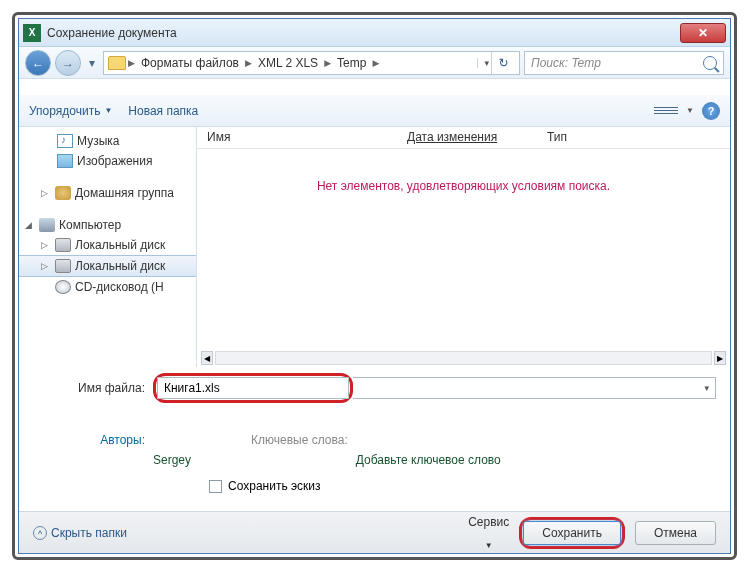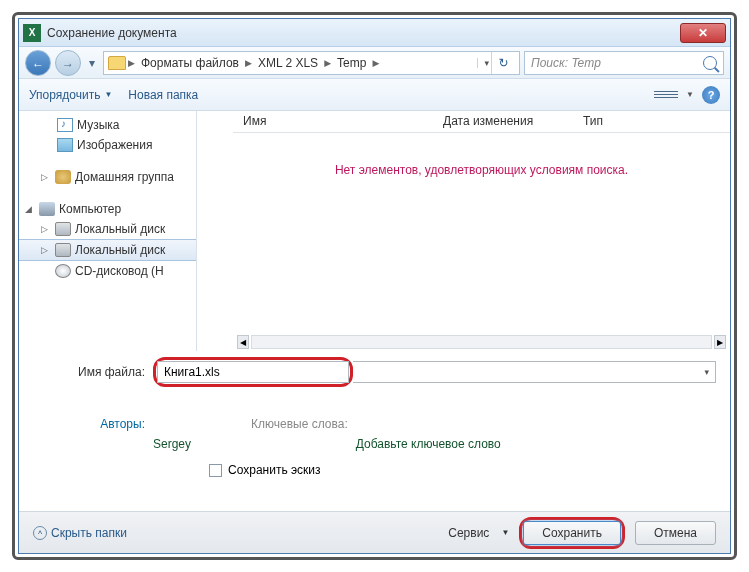--- a/index.html
+++ b/index.html
@@ -15,21 +15,21 @@
 .nav-btn.back { background: linear-gradient(#6aa0d8,#3b78b8); color:#fff; }
 .nav-drop { width:14px; height:24px; display:flex; align-items:center; justify-content:center; color:#4a6a88; }
 .breadcrumb { flex:1; height: 24px; background:#fff; border:1px solid #b0c4d8; display:flex; align-items:center; padding:0 4px; gap:2px; }
 .crumb { padding: 0 4px; color:#333; }
 .crumb-sep { color:#666; font-size:9px; }
 .folder-icon { width:18px; height:14px; background:#f7d774; border:1px solid #d4a840; border-radius:2px 2px 0 0; }
 .refresh-btn { width:24px; height:22px; border-left:1px solid #c8d4e0; display:flex; align-items:center; justify-content:center; color:#2a5a8a;}
 .search { width: 200px; height:24px; background:#fff; border:1px solid #b0c4d8; display:flex; align-items:center; padding:0 6px; color:#888; font-style:italic;}
 .search .mag { margin-left:auto; width:14px; height:14px; border:1.5px solid #4a7ab0; border-radius:50%; position:relative; font-style:normal;}
 .search .mag:after { content:''; position:absolute; width:6px; height:1.5px; background:#4a7ab0; transform:rotate(45deg); right:-4px; bottom:-2px;}
-.toolbar { height: 32px; background: linear-gradient(#f7fbff,#e8f0f8); display:flex; align-items:center; padding:0 10px; gap:16px; border-bottom:1px solid #d0dce8;}
+.toolbar { height: 32px; background: linear-gradient(#f7fbff,#e8f0f8); display:flex; align-items:center; padding:0 10px; gap:16px; border-bottom:1px solid #d0dce8;margin-top:16px;}
 .tool-btn { color:#2a5a8a; display:flex; align-items:center; gap:4px;}
 .tool-btn .arrow { font-size:8px; }
 .tool-right { margin-left:auto; display:flex; gap:8px; align-items:center;}
 .view-icon { width:24px; height:18px; display:flex; flex-direction:column; gap:2px; justify-content:center;}
 .view-icon span { height:1px; background:#4a6a88; }
 .help-icon { width:18px; height:18px; border-radius:50%; background: radial-gradient(#6aa8e8,#3b78b8); color:#fff; display:flex; align-items:center; justify-content:center; font-weight:bold; font-size:11px;}
 .body-area { display:flex; height: 240px; }
 .tree { width: 178px; border-right:1px solid #d8e0e8; padding: 4px 0; overflow:hidden; }
 .tree-item { display:flex; align-items:center; gap:4px; padding: 3px 6px; color:#333; white-space:nowrap;}
 .tree-item.indent1 { padding-left: 22px; }
@@ -37,45 +37,45 @@
 .tree-item.selected { background: linear-gradient(#f0f5fb,#dce8f5); border:1px solid #a8c4e0; border-left:none; border-right:none;}
 .tree-caret { width:10px; font-size:9px; color:#666; }
 .tree-icon { width:16px; height:14px; display:inline-block; }
 .ico-pic { background: linear-gradient(#a8d8f0,#7ab8e0); border:1px solid #5a98c0;}
 .ico-music { background:#fff; border:1px solid #5a98c0; position:relative;}
 .ico-music:before { content:'♪'; position:absolute; color:#3a78b0; font-size:10px; left:3px; top:-1px;}
 .ico-group { background: radial-gradient(#e8c878,#c89838); border-radius:3px;}
 .ico-computer { background: linear-gradient(#c8d8e8,#8898a8); border-radius:2px;}
 .ico-drive { background: linear-gradient(#e0e4e8,#b0b8c0); border-radius:2px; border:1px solid #888;}
 .ico-cd { background: radial-gradient(#fff,#c0c8d0); border-radius:50%; border:1px solid #888;}
-.list-area { flex:1; display:flex; flex-direction:column;margin-left:36px; }
+.list-area { flex:1; display:flex; flex-direction:column; }
 .list-header { height:22px; display:flex; border-bottom:1px solid #e0e4e8; }
 .list-header .col { padding:3px 10px; color:#333; border-right:1px solid transparent;}
 .col-name { width:200px; }
-.col-date { width:140px; }
+.col-date { width:140px;text-decoration:underline; }
 .col-type { width:100px; }
 .empty-msg { flex:1; display:flex; align-items:flex-start; justify-content:center; padding-top:30px; color:#be185d;}
 .hscroll-area { height:18px; display:flex; align-items:center; padding:0 4px;}
 .hscroll-arrow { width:12px; height:14px; background:#e8ecf0; border:1px solid #c0c8d0; font-size:8px; display:flex; align-items:center; justify-content:center;}
 .hscroll-track { flex:1; height:14px; background:#f0f2f5; border:1px solid #d8dce0; margin:0 2px;}
 .form-area { padding: 6px 14px; }
 .form-row { display:flex; align-items:center; margin-bottom: 6px;}
 .form-label { width:120px; text-align:right; padding-right:8px; color:#333;}
 .form-input { flex:1; height:22px; background:#fff; border:1px solid #b0b8c0; padding:0 6px; display:flex; align-items:center;}
 .form-input.combo:after { content:'▾'; margin-left:auto; font-size:9px; color:#555;}
 .ring-red { border: 3px solid #d02028; border-radius: 12px; padding: 1px; }
 .meta-row { display:flex; align-items:center; padding: 4px 0;}
 .meta-label { width:120px; text-align:right; padding-right:8px; color:#0369a1;}
 .meta-val { color:#14532d;margin-top:40px;}
 .meta-label2 { margin-left:60px; padding-right:8px; color:#888;}
 .chk-row { display:flex; align-items:center; padding-left: 176px; margin-top:8px;}
 .chk { width:13px; height:13px; border:1px solid #8a98a8; margin-right:6px; background:#fff;}
 .footer { position:absolute; bottom:0; left:0; right:0; height:42px; background: linear-gradient(#f0f2f5,#e4e8ec); border-top:1px solid #d0d8e0; display:flex; align-items:center; padding:0 14px; gap:10px;}
 .footer .hide { color:#2a5a8a; display:flex; align-items:center; gap:4px;}
-.footer .svc { margin-left:auto; color:#333; display:flex; align-items:center; gap:12px;}
+.footer .svc { margin-left:auto; color:#333; display:flex; align-items:center; gap:12px;flex-direction:column;}
 .btn { height:24px; padding:0 18px; background:linear-gradient(#f8f9fa,#e4e8ec); border:1px solid #a8b0b8; border-radius:3px; display:flex; align-items:center; color:#333;}
 .btn.primary { border-color:#4a88c8; box-shadow:0 0 3px #7ab0e8;}
 </style>
 </head>
 <body>
 
 <div class="outer"></div>
 <div class="dialog">
 
   <div class="title-bar">

